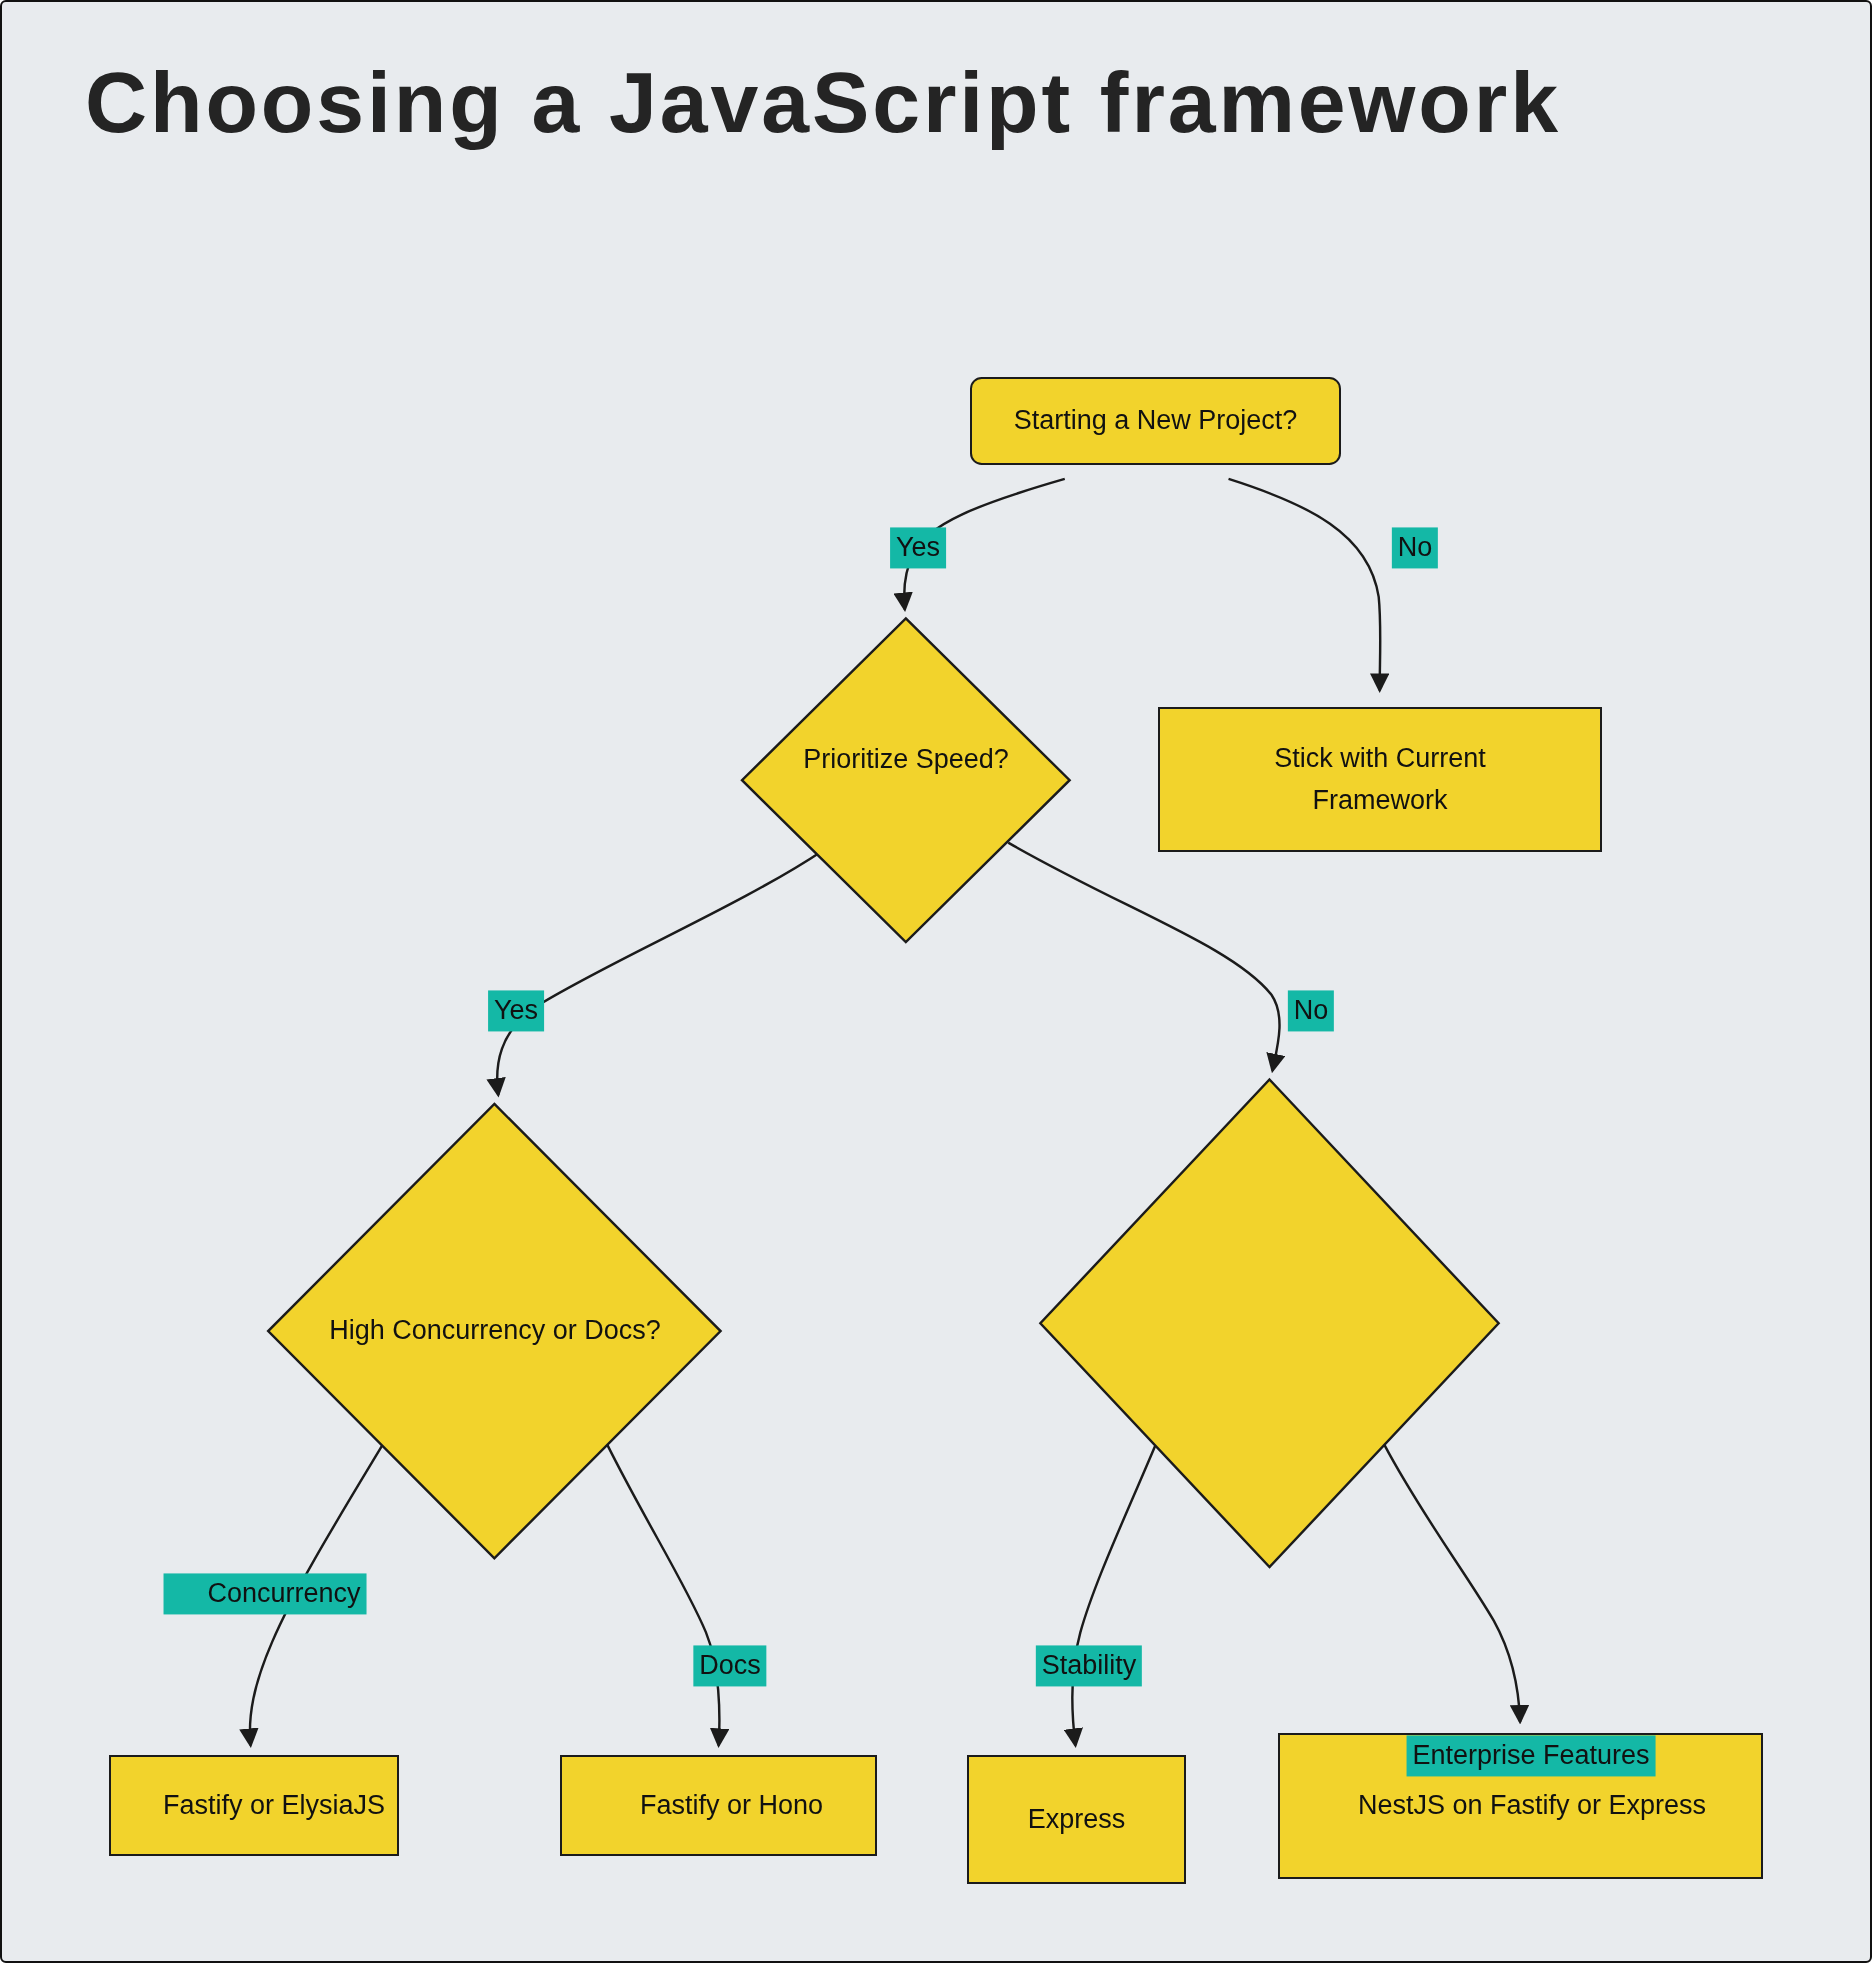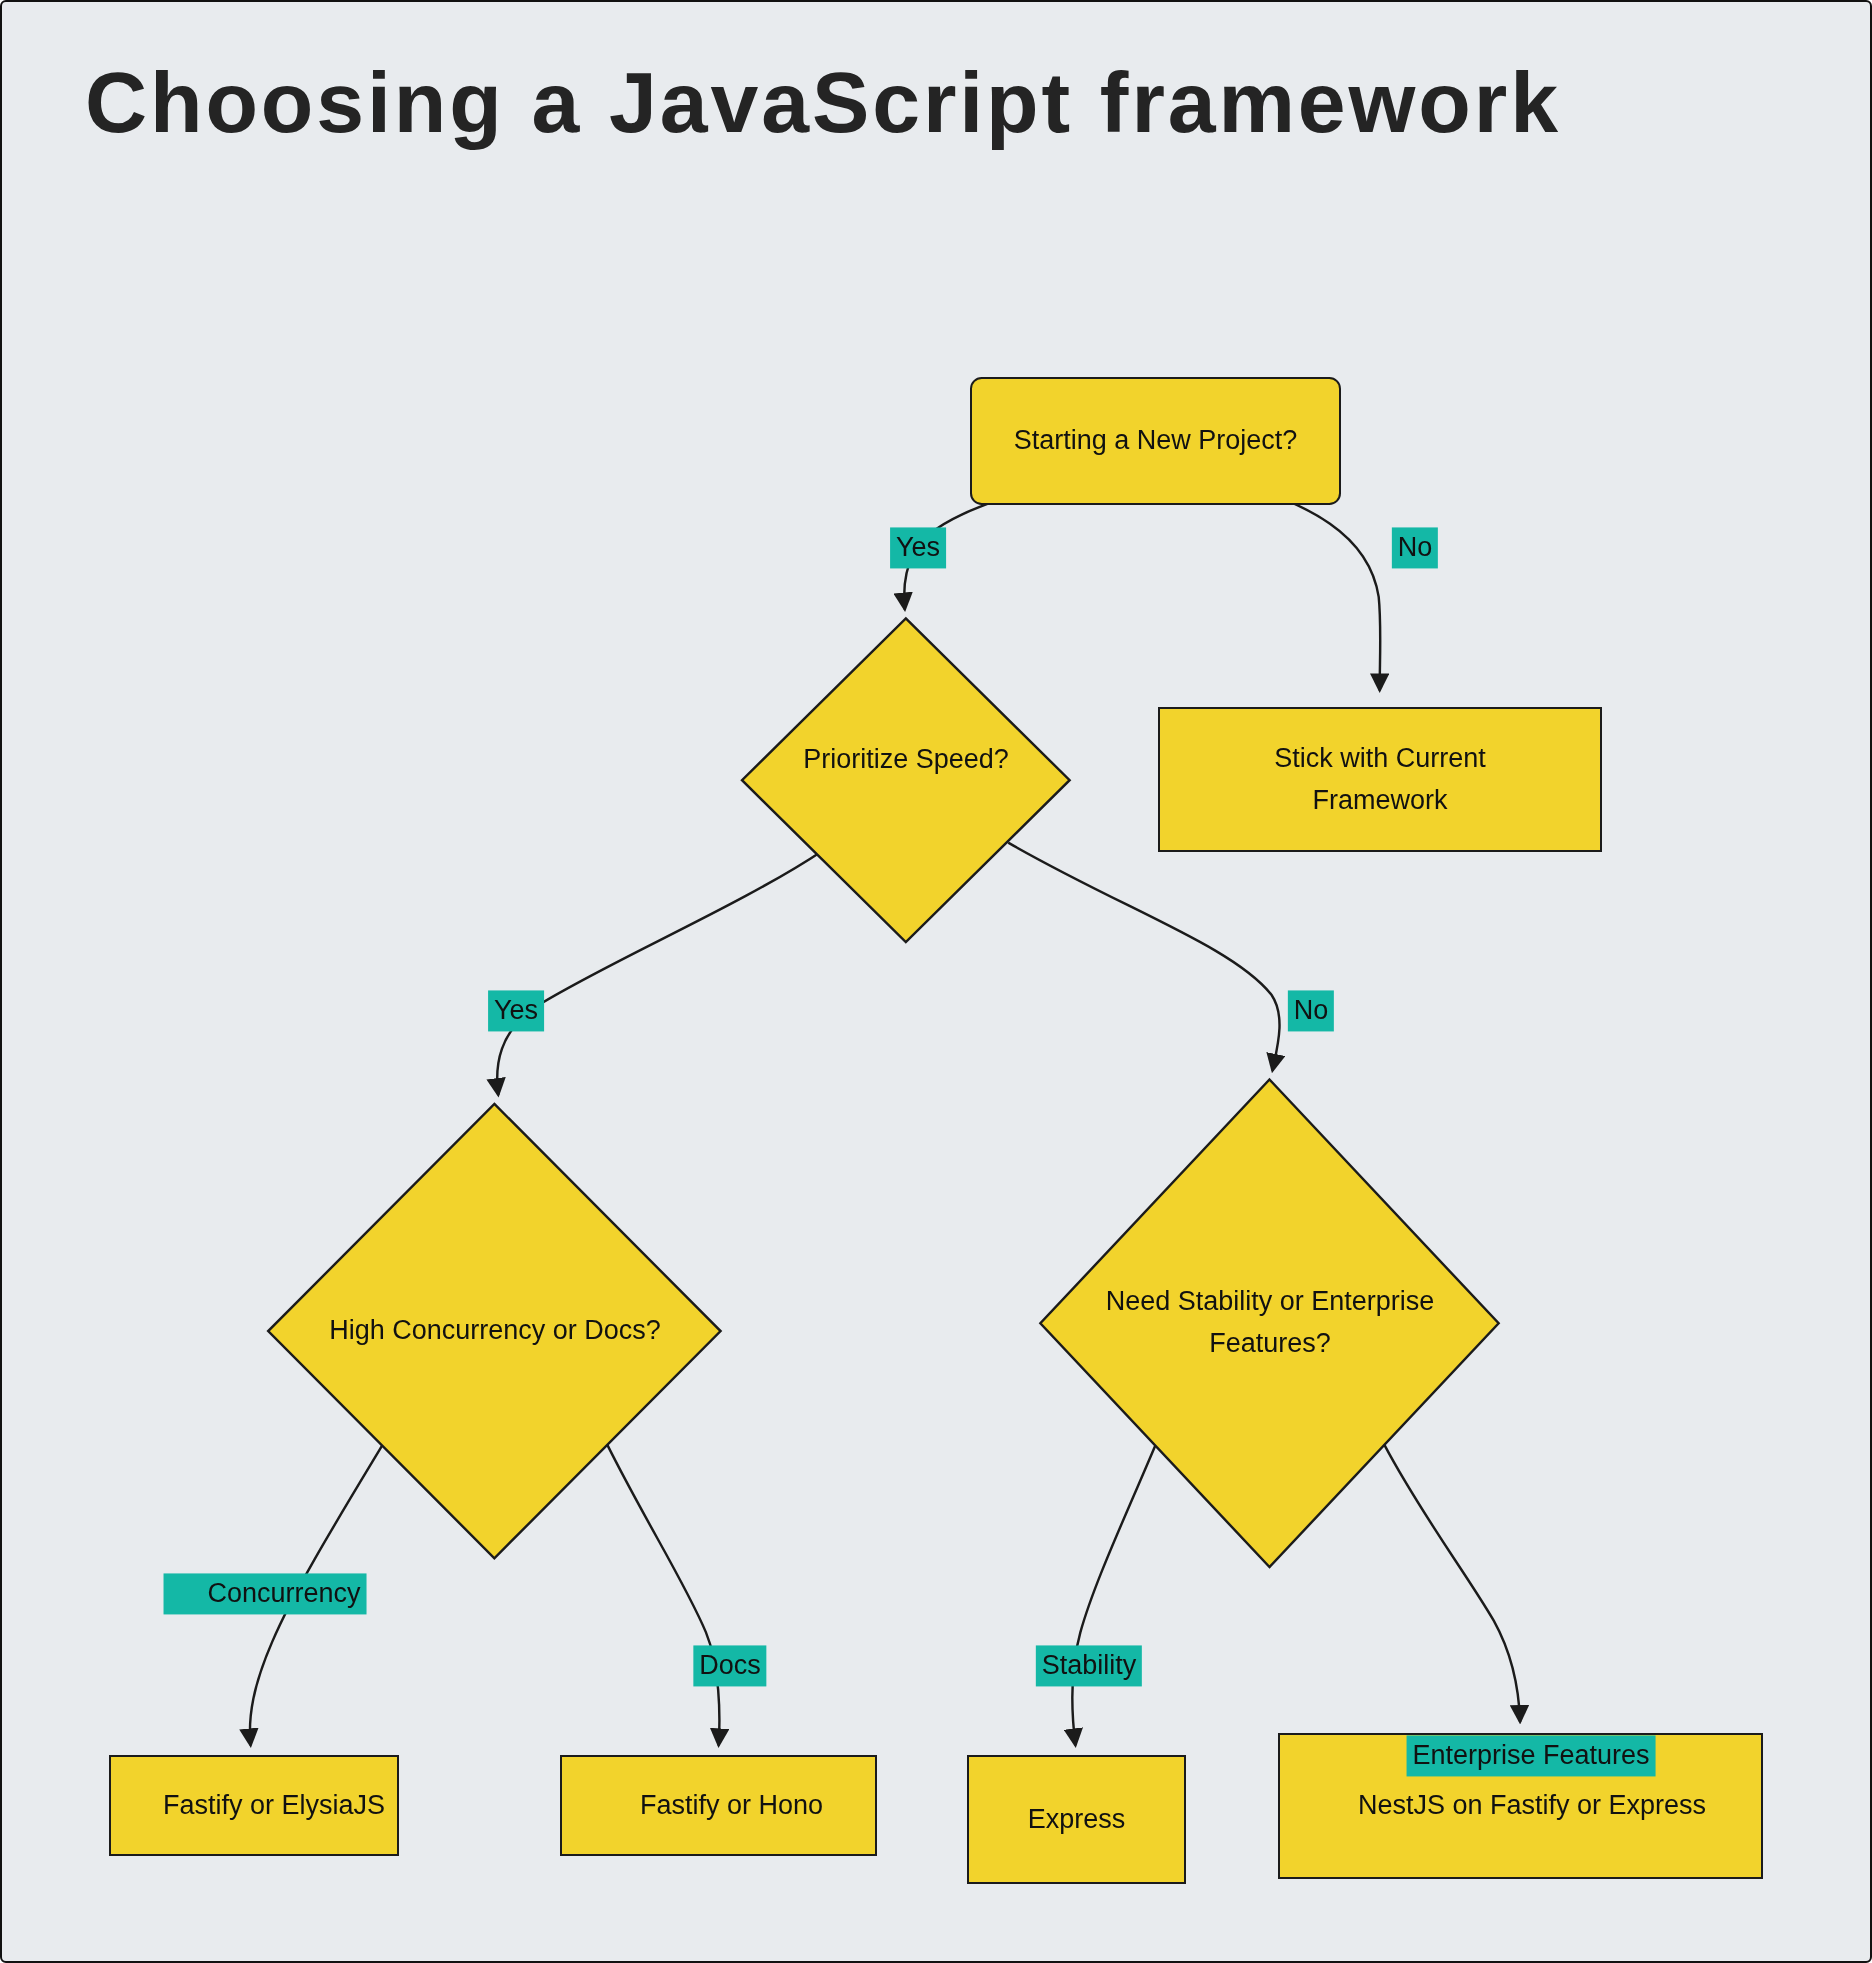--- a/index.html
+++ b/index.html
@@ -98,21 +98,21 @@
     <path d="M 392 1477 C 345 1555, 300 1628, 277 1682 C 258 1726, 252 1758, 255 1788" fill="none" stroke="#1B1B1B" stroke-width="2.5" marker-end="url(#arrow)"></path>
     <path d="M 621 1480 C 660 1558, 701 1622, 722 1672 C 736 1706, 737 1756, 735 1788" fill="none" stroke="#1B1B1B" stroke-width="2.5" marker-end="url(#arrow)"></path>
     <path d="M 1183 1480 C 1150 1558, 1120 1622, 1106 1672 C 1095 1712, 1097 1756, 1101 1788" fill="none" stroke="#1B1B1B" stroke-width="2.5" marker-end="url(#arrow)"></path>
     <path d="M 1418 1480 C 1455 1550, 1502 1612, 1530 1660 C 1550 1696, 1556 1732, 1557 1764" fill="none" stroke="#1B1B1B" stroke-width="2.5" marker-end="url(#arrow)"></path>
 
     <polygon points="927,632 1095,798 927,964 759,798" fill="#F2D32C" stroke="#1B1B1B" stroke-width="2.5"></polygon>
     <polygon points="505,1130 737,1363 505,1596 273,1363" fill="#F2D32C" stroke="#1B1B1B" stroke-width="2.5"></polygon>
     <polygon points="1300,1105 1535,1355 1300,1605 1065,1355" fill="#F2D32C" stroke="#1B1B1B" stroke-width="2.5"></polygon>
   </svg>
 
-  <div class="node rounded" style="left:968px; top:375px; width:371px; height:128px;">
+  <div class="node rounded" style="left:968px; top:375px; width:371px; height:88px;">
     <span class="label-inner">Starting a New Project?</span>
   </div>
 
   <div class="node" style="left:1156px; top:705px; width:444px; height:145px;">
     <span class="label-inner" style="width:312px;">Stick with Current Framework</span>
   </div>
 
   <div class="node" style="left:107px; top:1753px; width:290px; height:101px;padding-left:40px;">
     <span class="label-inner">Fastify or ElysiaJS</span>
   </div>
@@ -124,21 +124,20 @@
   <div class="node" style="left:965px; top:1753px; width:219px; height:129px;text-align:center;">
     <span class="label-inner">Express</span>
   </div>
 
   <div class="node" style="left:1276px; top:1731px; width:485px; height:146px;padding-left:23px;">
     <span class="label-inner" style="width:390px;">NestJS on Fastify or Express</span>
   </div>
 
   <div class="diamond-label" style="left:904px; top:734px; width:312px;margin-top:24px;">Prioritize Speed?</div>
   <div class="diamond-label" style="left:493px; top:1329px; width:429px;">High Concurrency or Docs?</div>
-  <div class="diamond-label" style="left:1268px; top:1321px; width:341px;">Need Stability or Enterprise Features?</div>
 
   <div class="chip" style="left:904px; top:546px;">Yes</div>
   <div class="chip" style="left:1401px; top:546px;">No</div>
   <div class="chip" style="left:502px; top:1009px;">Yes</div>
   <div class="chip" style="left:1297px; top:1009px;">No</div>
   <div class="chip" style="left:251px; top:1592px;padding-left:44px;">Concurrency</div>
   <div class="chip" style="left:716px; top:1664px;">Docs</div>
   <div class="chip" style="left:1075px; top:1664px;">Stability</div>
   <div class="chip" style="left:1517px; top:1754px;">Enterprise Features</div>
 

